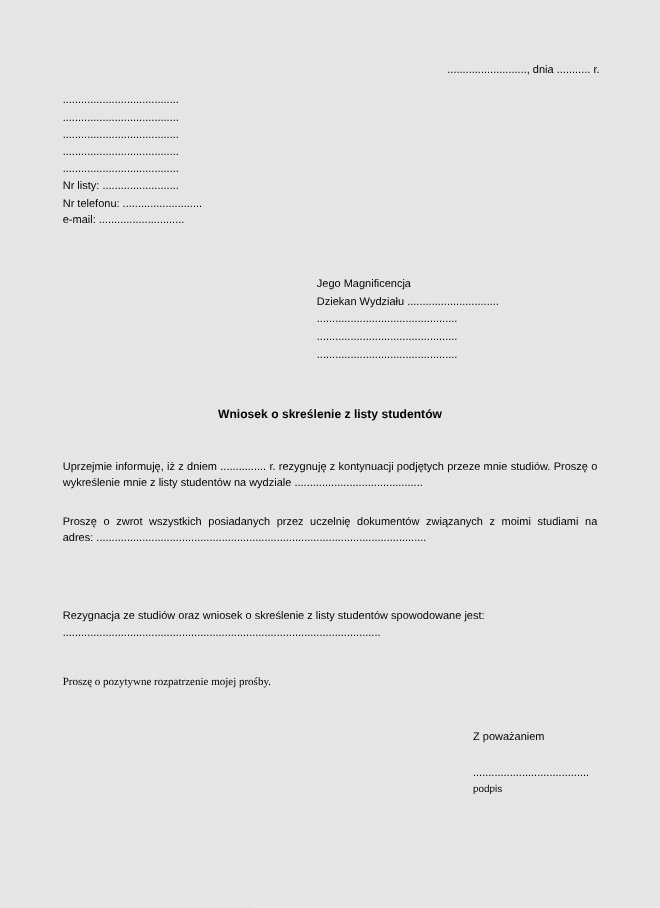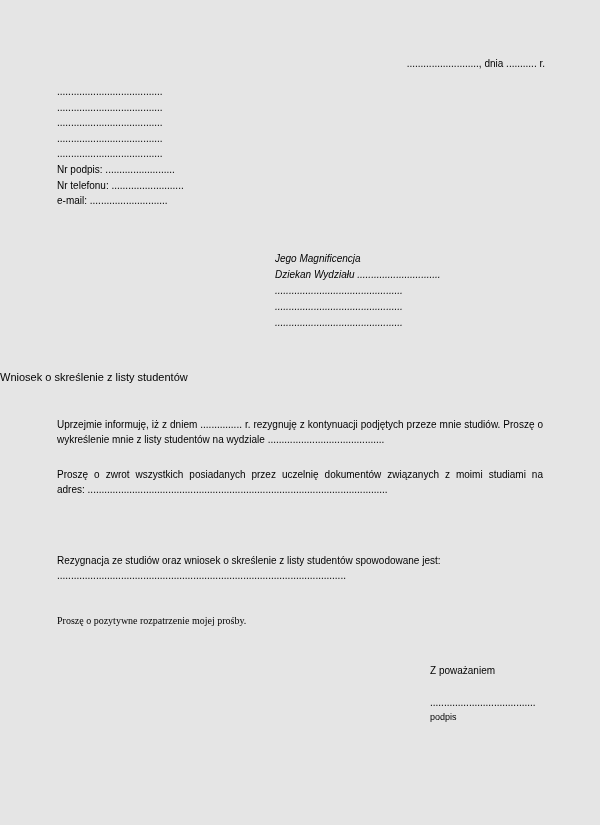--- a/index.html
+++ b/index.html
@@ -13,25 +13,26 @@
     height: 825px;
     background: #e5e5e5;
     color: #000000;
     font-size: 10px;
     line-height: 15px;
     overflow: hidden;
   }
   .abs { position: absolute; }
   .date-line { top: 56px; right: 55px; }
   .sender-block { left: 57px; top: 84px; line-height: 15.6px; }
-  .addressee-block { left: 275px; top: 251px; line-height: 16px; font-style: italic; }
+  .addressee-block { left: 288px; top: 251px; line-height: 16px; }
   .doc-title {
     top: 370px; left: 0; width: 600px;
+    text-align: center;
     font-size: 11px;
-    font-weight: normal;
+    font-weight: bold;
   }
   .para { left: 57px; width: 486px; }
   .para-resignation { top: 417px; }
   .para-documents { top: 467px; }
   .jline { text-align: justify; text-align-last: justify; }
   .section-heading {
     top: 524px; left: 0; width: 600px;
     text-align: center;
     font-weight: bold;
   }
@@ -48,21 +49,21 @@
 <div class="page">
 
   <div class="abs date-line nowrap">.........................., dnia ........... r.</div>
 
   <div class="abs sender-block">
     <div>......................................</div>
     <div>......................................</div>
     <div>......................................</div>
     <div>......................................</div>
     <div>......................................</div>
-    <div>Nr podpis: .........................</div>
+    <div>Nr listy: .........................</div>
     <div>Nr telefonu: ..........................</div>
     <div>e-mail: ............................</div>
   </div>
 
   <div class="abs addressee-block">
     <div>Jego Magnificencja</div>
     <div>Dziekan Wydziału ..............................</div>
     <div>..............................................</div>
     <div>..............................................</div>
     <div>..............................................</div>

